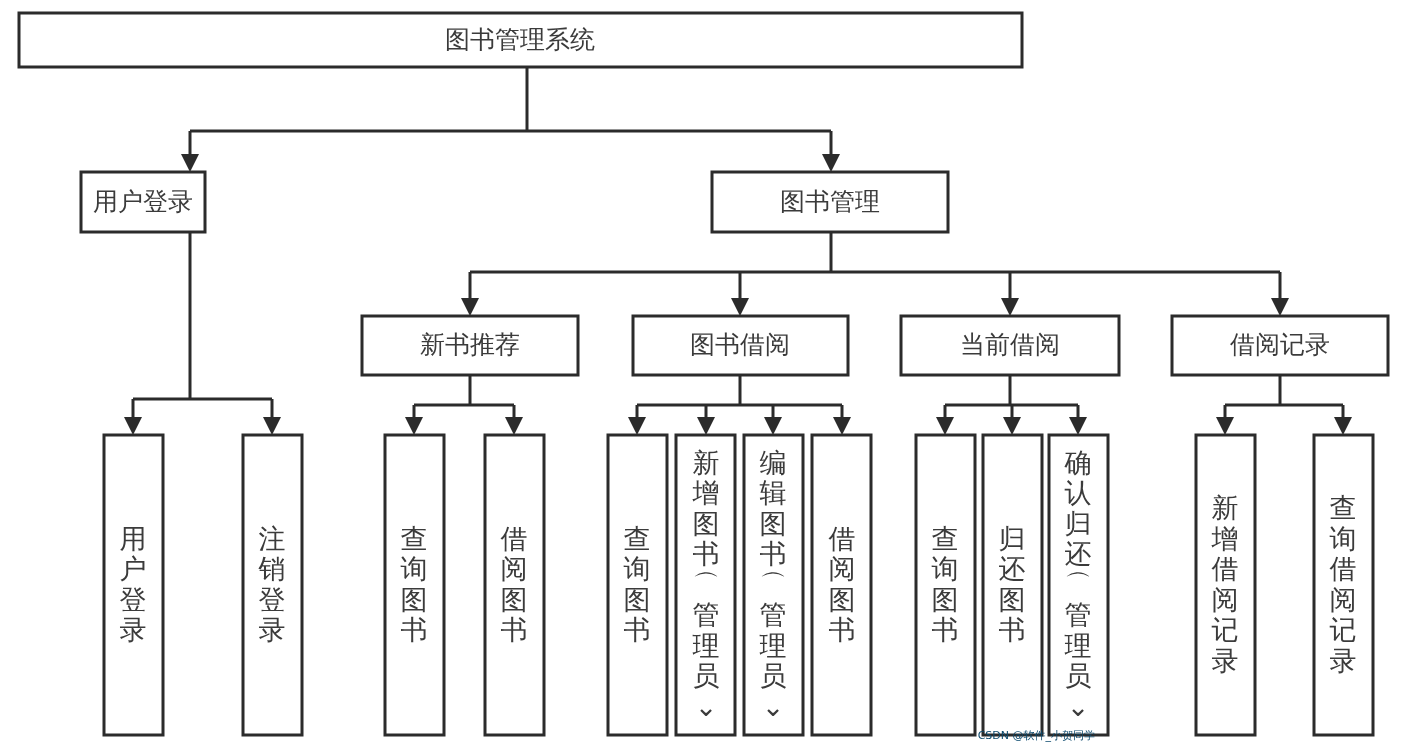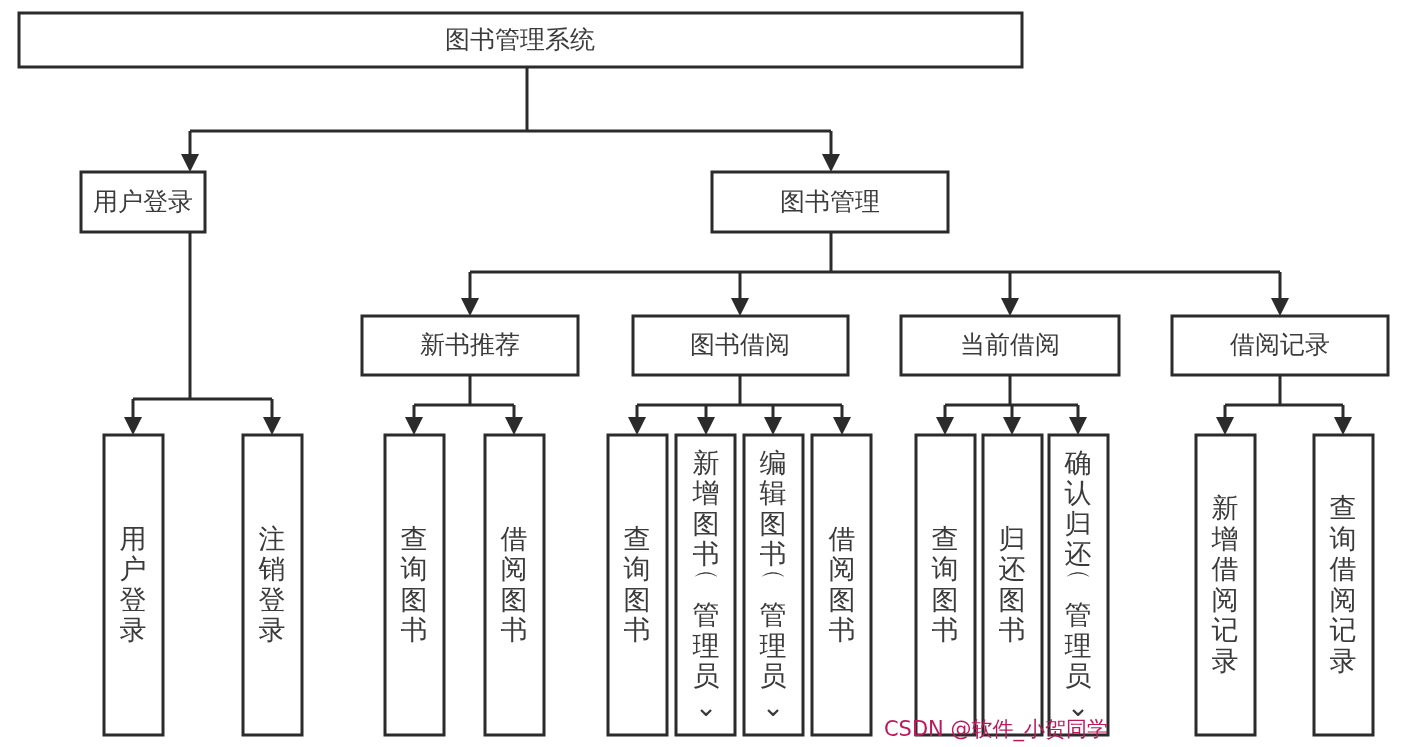--- a/index.html
+++ b/index.html
@@ -21,23 +21,23 @@
     letter-spacing:0px;
   }
   .node-label-vertical{
     fill:#3b3b3b;
     font-family:"DejaVu Sans","Liberation Sans",sans-serif;
     font-size:27px;
     text-anchor:middle;
   }
   .watermark{
     position:absolute;
-    right:8px;bottom:4px;
-    color:#be185d;
-    font-size:21px;
+    right:21px;bottom:4px;
+    color:#0c4a6e;
+    font-size:11px;
     font-family:"DejaVu Sans","Liberation Sans",sans-serif;
     white-space:nowrap;
     user-select:none;
   }
 </style>
 </head>
 <body>
 
 <div id="stage">
 

